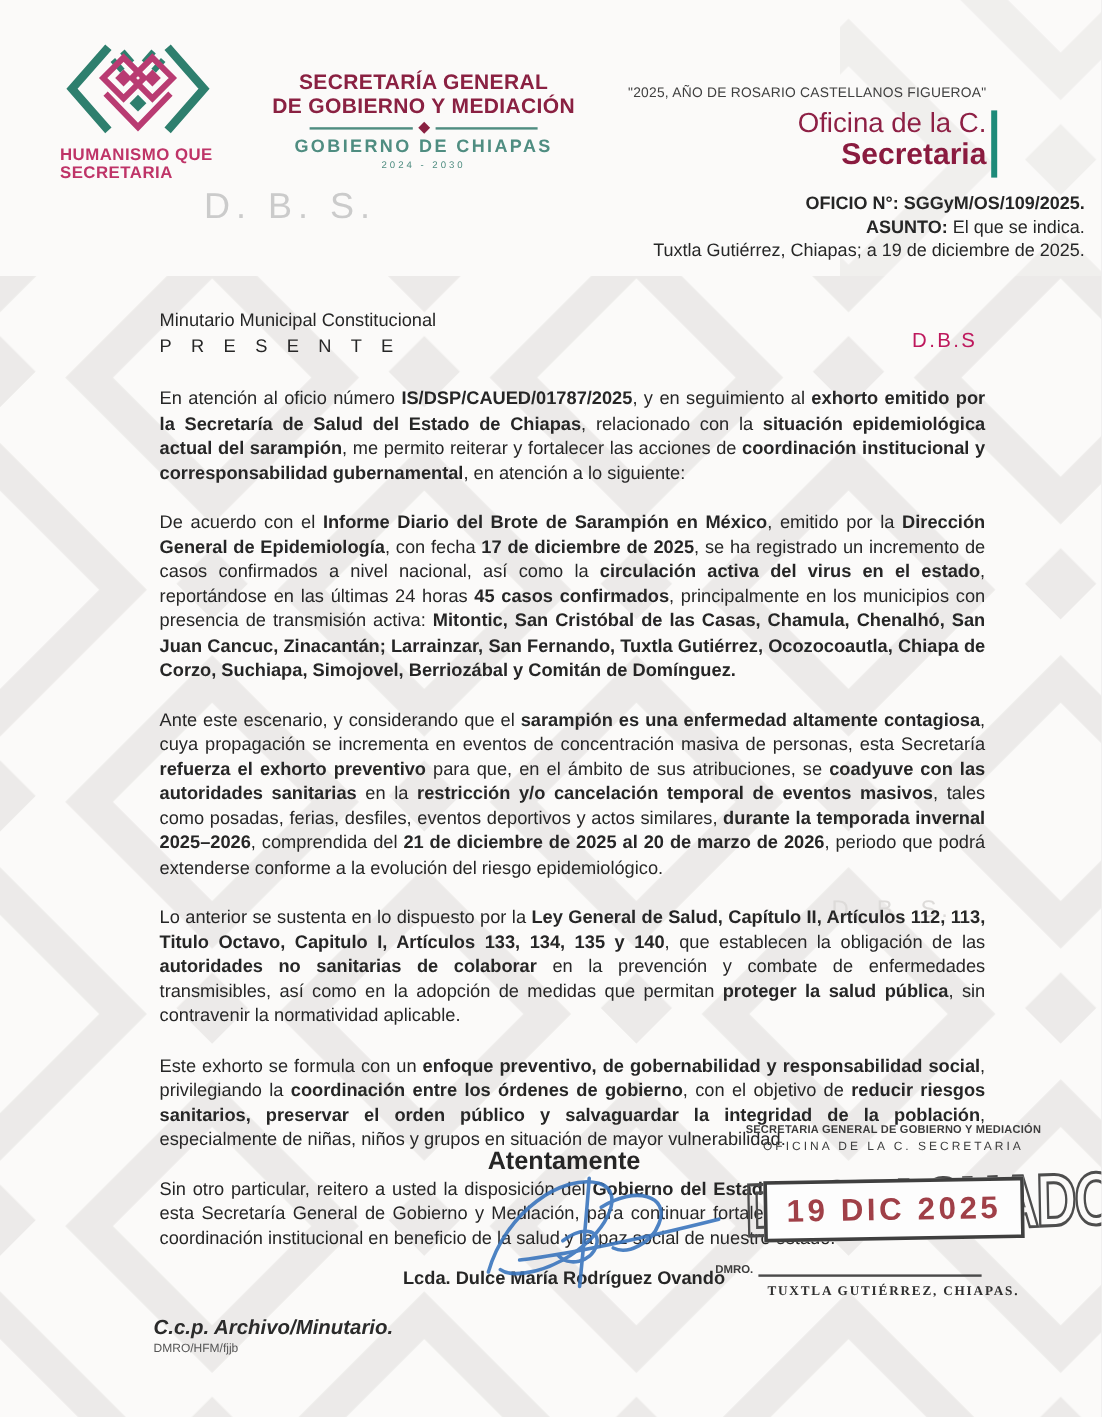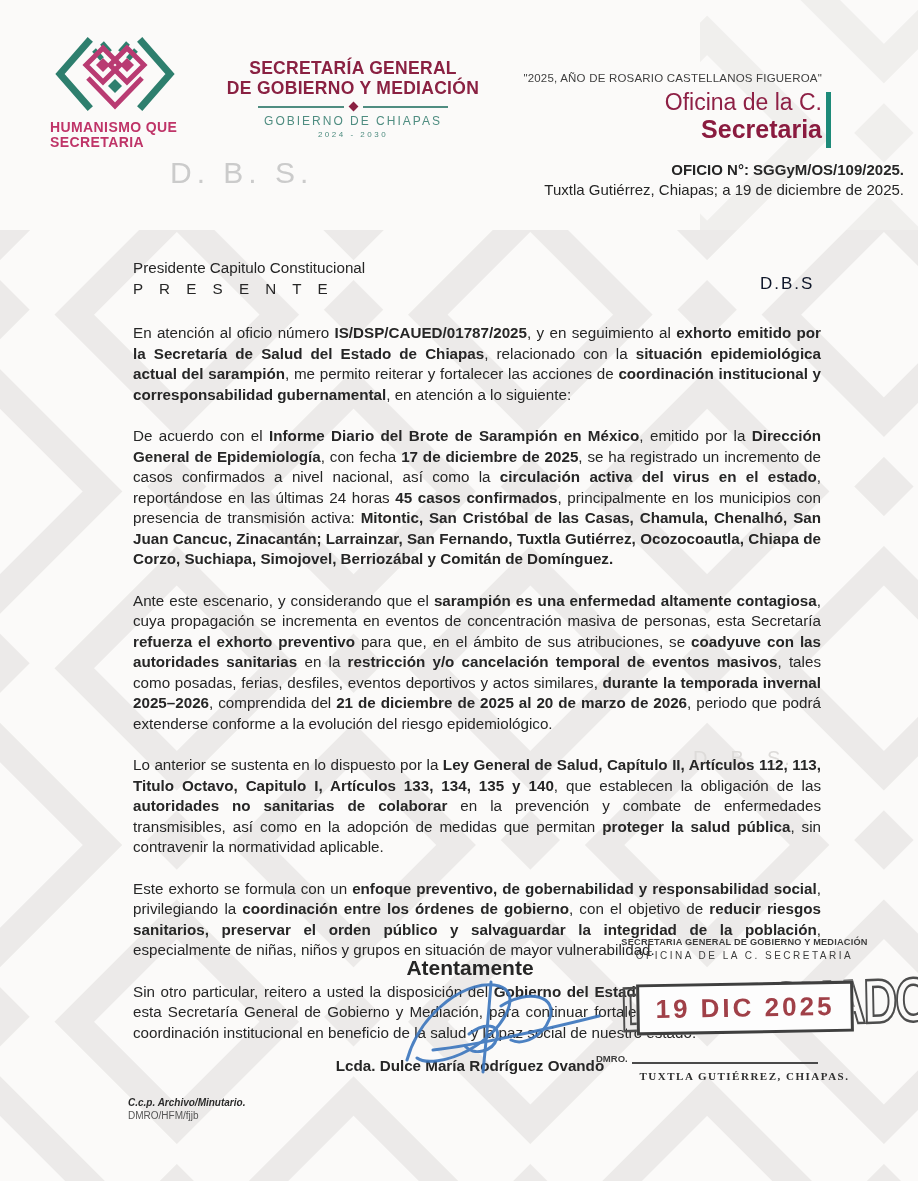--- a/index.html
+++ b/index.html
@@ -13,32 +13,32 @@
 
   
   .logo-block{left:50px;top:36px;width:160px;text-align:left;}
   .logo-tagline{margin-top:2px;font-weight:700;font-size:14px;line-height:15px;
     color:#bf3468;letter-spacing:.4px;}
   .sec-block{left:220px;top:58px;width:266px;text-align:center;}
   .sec-line{font-weight:700;font-size:17.5px;line-height:20px;color:#8a2142;letter-spacing:.3px;}
   .sec-divider{display:flex;align-items:center;justify-content:center;margin:5px auto 4px;width:190px;}
   .sec-divider .rule{flex:1;height:2px;background:#4f8d81;}
   .sec-divider .diamond{width:7px;height:7px;background:#8a2142;transform:rotate(45deg);margin:0 6px;}
-  .gov-line{font-weight:400;font-size:12px;letter-spacing:2px;color:#4f8d81;}
+  .gov-line{font-weight:700;font-size:15px;letter-spacing:2px;color:#4f8d81;}
   .period-line{font-size:8px;letter-spacing:2.5px;color:#4f8d81;margin-top:2px;}
 
   .office-block{left:500px;top:72px;width:322px;text-align:right;}
   .office-quote{font-size:11.5px;color:#3f3f3f;letter-spacing:.2px;margin-bottom:6px;}
   .office-line1{font-size:23px;color:#8e2045;line-height:25px;}
   .office-line2{font-size:25px;font-weight:700;color:#8a1b3f;line-height:28px;}
   .office-bar{left:826px;top:92px;width:5px;height:56px;background:#1d8a79;}
 
   
   .dbs1{left:170px;top:156px;font-size:30px;letter-spacing:5px;color:#cbcbcb;}
-  .dbs2{left:760px;top:274px;font-size:17px;letter-spacing:2px;color:#0f172a;}
+  .dbs2{left:760px;top:274px;font-size:17px;letter-spacing:2px;color:#be185d;}
   .dbs3{left:693px;top:747px;font-size:20px;letter-spacing:4px;color:#dddbd9;}
 
   
   .oficio-block{right:14px;top:160px;width:560px;text-align:right;font-size:15px;line-height:19.5px;}
   .b{font-weight:700;}
 
   
   .body-block{left:133px;top:258px;width:688px;font-size:15.2px;line-height:20.5px;text-align:justify;}
   .addressee1{margin:0;}
   .addressee2{margin:0 0 24px;letter-spacing:6px;}
@@ -62,21 +62,21 @@
   .date-box{position:absolute;left:50%;top:50%;transform:translate(-50%,-50%) rotate(-1deg);
     background:#fdfdfd;border:3px solid #3f3f3f;padding:7px 16px;
     color:#a04048;font-weight:700;font-size:26px;letter-spacing:3px;white-space:nowrap;}
   .hora-row{margin:2px 0 0 24px;font-size:9.5px;font-weight:700;color:#3c3c3c;display:flex;align-items:flex-end;}
   .hora-line{display:inline-block;width:186px;border-bottom:2px solid #4a4a4a;margin-left:4px;}
   .stamp-city{margin-top:6px;text-align:center;font-family:"Liberation Serif",serif;
     font-weight:700;font-size:11px;letter-spacing:1.5px;color:#2f2f2f;}
 
   
   .footer{left:128px;top:1097px;}
-  .ccp{font-weight:700;font-style:italic;font-size:10px;color:#2b2b2b;}
+  .ccp{font-weight:700;font-style:italic;font-size:17px;color:#2b2b2b;}
   .initials{font-size:10px;color:#555;margin-top:2px;}
 </style>
 </head>
 <body>
 
 <div class="page">
 
   <svg class="wm-svg" width="918" height="1181" xmlns="http://www.w3.org/2000/svg">
     <defs>
       <pattern id="wm" width="250" height="250" patternUnits="userSpaceOnUse" patternTransform="rotate(45)">
@@ -135,25 +135,28 @@
   <div class="layer office-bar"></div>
 
   <div class="layer dbs1">D. B. S.</div>
   <div class="layer dbs2">D.B.S</div>
   <div class="layer dbs3">D. B. S.</div>
 
   <div class="layer oficio-block">
     <div>
       <span class="b">OFICIO N°:</span><span class="b"> SGGyM/OS/109/2025.</span>
     </div>
+    <div>
+      <span class="b">ASUNTO:</span><span> El que se indica.</span>
+    </div>
     <div>Tuxtla Gutiérrez, Chiapas; a 19 de diciembre de 2025.</div>
   </div>
 
   <div class="layer body-block">
-    <p class="addressee1">Presidente Capitulo Constitucional</p>
+    <p class="addressee1">Minutario Municipal Constitucional</p>
     <p class="addressee2">P R E S E N T E</p>
 
     <p class="par"><span>En atención al oficio número </span><b>IS/DSP/CAUED/01787/2025</b><span>, y en seguimiento al </span><b>exhorto emitido por la Secretaría de Salud del Estado de Chiapas</b><span>, relacionado con la </span><b>situación epidemiológica actual del sarampión</b><span>, me permito reiterar y fortalecer las acciones de </span><b>coordinación institucional y corresponsabilidad gubernamental</b><span>, en atención a lo siguiente:</span></p>
     <p class="par"><span>De acuerdo con el </span><b>Informe Diario del Brote de Sarampión en México</b><span>, emitido por la </span><b>Dirección General de Epidemiología</b><span>, con fecha </span><b>17 de diciembre de 2025</b><span>, se ha registrado un incremento de casos confirmados a nivel nacional, así como la </span><b>circulación activa del virus en el estado</b><span>, reportándose en las últimas 24 horas </span><b>45 casos confirmados</b><span>, principalmente en los municipios con presencia de transmisión activa: </span><b>Mitontic, San Cristóbal de las Casas, Chamula, Chenalhó, San Juan Cancuc, Zinacantán; Larrainzar, San Fernando, Tuxtla Gutiérrez, Ocozocoautla, Chiapa de Corzo, Suchiapa, Simojovel, Berriozábal y Comitán de Domínguez.</b></p>
     <p class="par"><span>Ante este escenario, y considerando que el </span><b>sarampión es una enfermedad altamente contagiosa</b><span>, cuya propagación se incrementa en eventos de concentración masiva de personas, esta Secretaría </span><b>refuerza el exhorto preventivo</b><span> para que, en el ámbito de sus atribuciones, se </span><b>coadyuve con las autoridades sanitarias</b><span> en la </span><b>restricción y/o cancelación temporal de eventos masivos</b><span>, tales como posadas, ferias, desfiles, eventos deportivos y actos similares, </span><b>durante la temporada invernal 2025–2026</b><span>, comprendida del </span><b>21 de diciembre de 2025 al 20 de marzo de 2026</b><span>, periodo que podrá extenderse conforme a la evolución del riesgo epidemiológico.</span></p>
     <p class="par"><span>Lo anterior se sustenta en lo dispuesto por la </span><b>Ley General de Salud, Capítulo II, Artículos 112, 113, Titulo Octavo, Capitulo I, Artículos 133, 134, 135 y 140</b><span>, que establecen la obligación de las </span><b>autoridades no sanitarias de colaborar</b><span> en la prevención y combate de enfermedades transmisibles, así como en la adopción de medidas que permitan </span><b>proteger la salud pública</b><span>, sin contravenir la normatividad aplicable.</span></p>
     <p class="par"><span>Este exhorto se formula con un </span><b>enfoque preventivo, de gobernabilidad y responsabilidad social</b><span>, privilegiando la </span><b>coordinación entre los órdenes de gobierno</b><span>, con el objetivo de </span><b>reducir riesgos sanitarios, preservar el orden público y salvaguardar la integridad de la población</b><span>, especialmente de niñas, niños y grupos en situación de mayor vulnerabilidad.</span></p>
     <p class="par"><span>Sin otro particular, reitero a usted la disposición del </span><b>Gobierno del Estado de Chiapas</b><span>, a través de esta Secretaría General de Gobierno y Mediación, para continuar fortaleciendo los mecanismos de coordinación institucional en beneficio de la salud y la paz social de nuestro estado.</span></p>
   </div>
 

